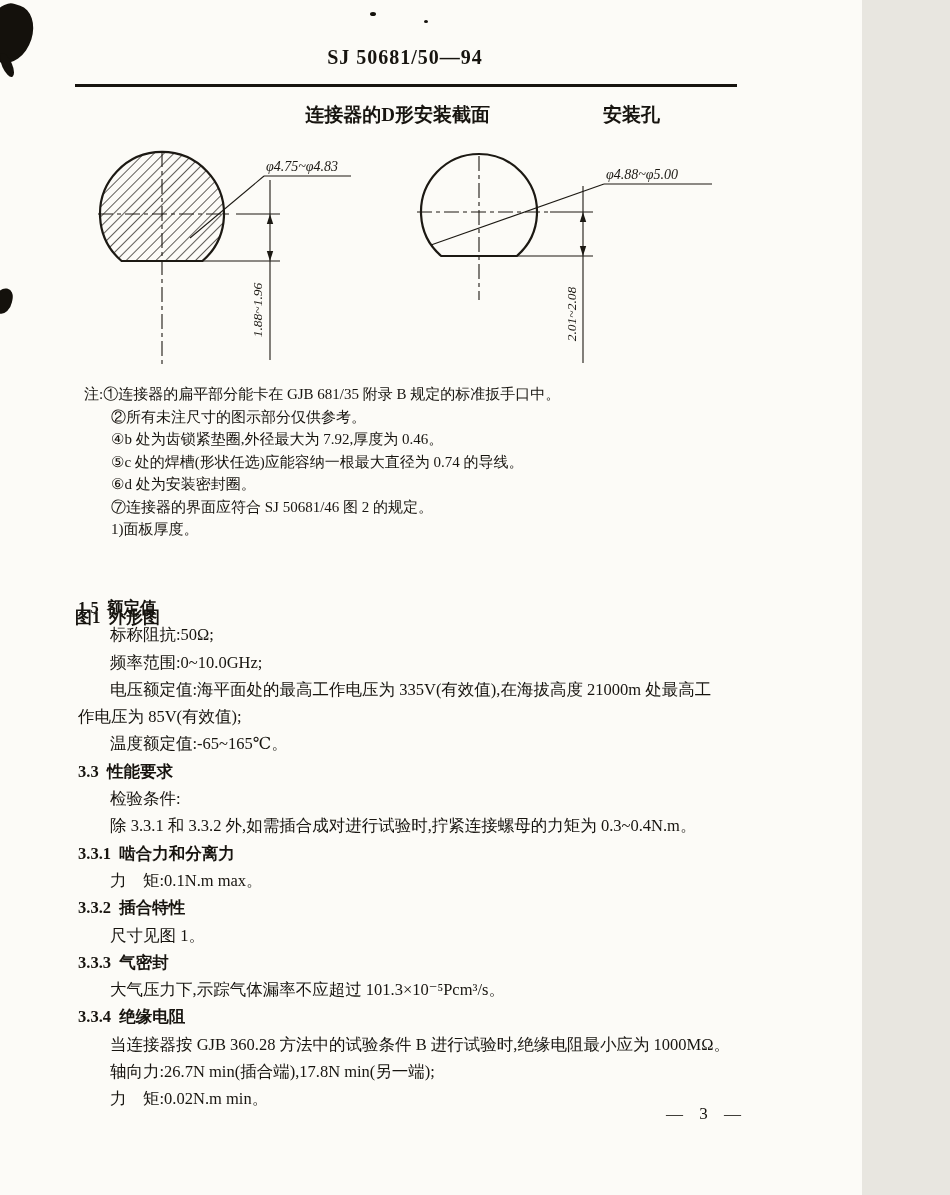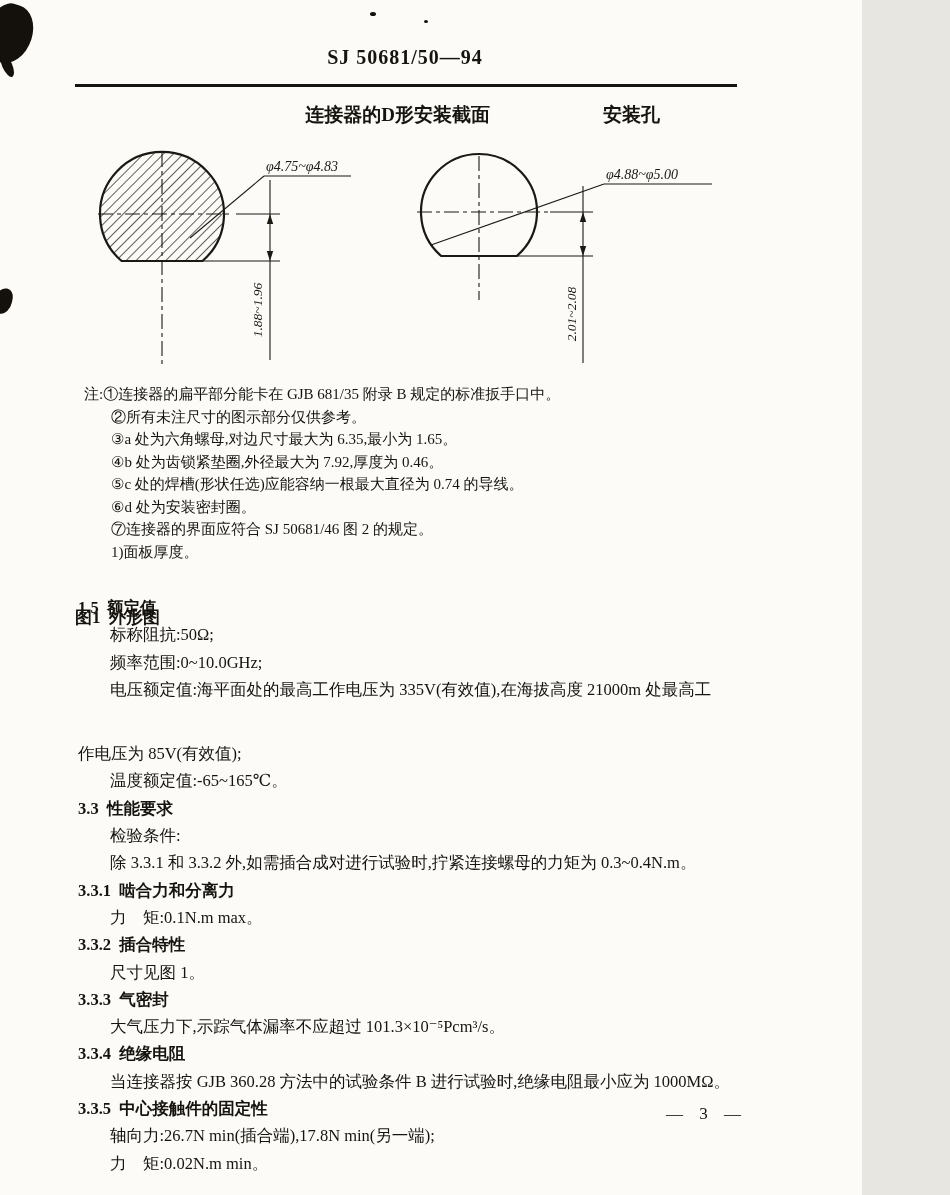--- a/index.html
+++ b/index.html
@@ -27,21 +27,21 @@
   .note-line { white-space:pre; font-size:15px; height:22.5px; line-height:22.5px; }
   .note-line.cont { padding-left:27px; }
   .fig-caption {
     position:absolute; top:565px; left:75px; width:660px;
     font-weight:bold; font-size:17px; white-space:pre;margin-top:41px;
   }
   .body-text { position:absolute; left:78px; top:594px; width:680px; }
   .body-line { white-space:pre; font-size:16.5px; height:27.3px; line-height:27.3px; }
   .body-line.heading { font-weight:bold; }
   .body-line.indent { padding-left:32px; }
-  .body-line.flush { padding-left:0;margin-top:37px; }
+  .body-line.flush { padding-left:0; }
   .page-number {
     position:absolute; left:666px; top:1104px; font-size:17px;
     letter-spacing:3px; word-spacing:6px; white-space:pre;
   }
   .artifact { position:absolute; background:#14110c; }
   .artifact.corner { left:-12px; top:4px; width:44px; height:60px; border-radius:45% 55% 60% 40%; transform:rotate(18deg); }
   .artifact.corner2 { left:2px; top:52px; width:10px; height:26px; border-radius:50%; transform:rotate(-24deg); }
   .artifact.edge { left:-6px; top:288px; width:18px; height:26px; border-radius:60% 40% 55% 45%; transform:rotate(12deg); }
   .artifact.speck1 { left:370px; top:12px; width:6px; height:4px; border-radius:50%; }
   .artifact.speck2 { left:424px; top:20px; width:4px; height:3px; border-radius:50%; }
@@ -98,21 +98,20 @@
       <polygon points="523,84 519.8,94 526.2,94" fill="#1c1913" stroke="none"></polygon>
       <polygon points="523,128 519.8,118 526.2,118" fill="#1c1913" stroke="none"></polygon>
     </g>
     <text x="546" y="51" font-size="14" font-style="italic" fill="#1c1913">φ4.88~φ5.00</text>
     <text x="516" y="186" transform="rotate(-90 516 186)" text-anchor="middle" font-size="13.5" font-style="italic" fill="#1c1913">2.01~2.08</text>
   </svg>
 
   <div class="notes">
       <div class="note-line first">注:①连接器的扁平部分能卡在 GJB 681/35 附录 B 规定的标准扳手口中。</div>
       <div class="note-line cont">②所有未注尺寸的图示部分仅供参考。</div>
-      <div class="note-line cont">③a 处为六角螺母,对边尺寸最大为 6.35,最小为 1.65。</div>
       <div class="note-line cont">④b 处为齿锁紧垫圈,外径最大为 7.92,厚度为 0.46。</div>
       <div class="note-line cont">⑤c 处的焊槽(形状任选)应能容纳一根最大直径为 0.74 的导线。</div>
       <div class="note-line cont">⑥d 处为安装密封圈。</div>
       <div class="note-line cont">⑦连接器的界面应符合 SJ 50681/46 图 2 的规定。</div>
       <div class="note-line cont">1)面板厚度。</div>
     </div>
 
   <div class="fig-caption">图1  外形图</div>
 
   <div class="body-text">
@@ -126,20 +125,19 @@
       <div class="body-line indent">检验条件:</div>
       <div class="body-line indent">除 3.3.1 和 3.3.2 外,如需插合成对进行试验时,拧紧连接螺母的力矩为 0.3~0.4N.m。</div>
       <div class="body-line heading">3.3.1  啮合力和分离力</div>
       <div class="body-line indent">力　矩:0.1N.m max。</div>
       <div class="body-line heading">3.3.2  插合特性</div>
       <div class="body-line indent">尺寸见图 1。</div>
       <div class="body-line heading">3.3.3  气密封</div>
       <div class="body-line indent">大气压力下,示踪气体漏率不应超过 101.3×10⁻⁵Pcm³/s。</div>
       <div class="body-line heading">3.3.4  绝缘电阻</div>
       <div class="body-line indent">当连接器按 GJB 360.28 方法中的试验条件 B 进行试验时,绝缘电阻最小应为 1000MΩ。</div>
-      <div class="body-line heading">3.3.5  中心接触件的固定性</div>
       <div class="body-line indent">轴向力:26.7N min(插合端),17.8N min(另一端);</div>
       <div class="body-line indent">力　矩:0.02N.m min。</div>
     </div>
 
   <div class="page-number">— 3 —</div>
 
 </div>
 
 </body></html>

